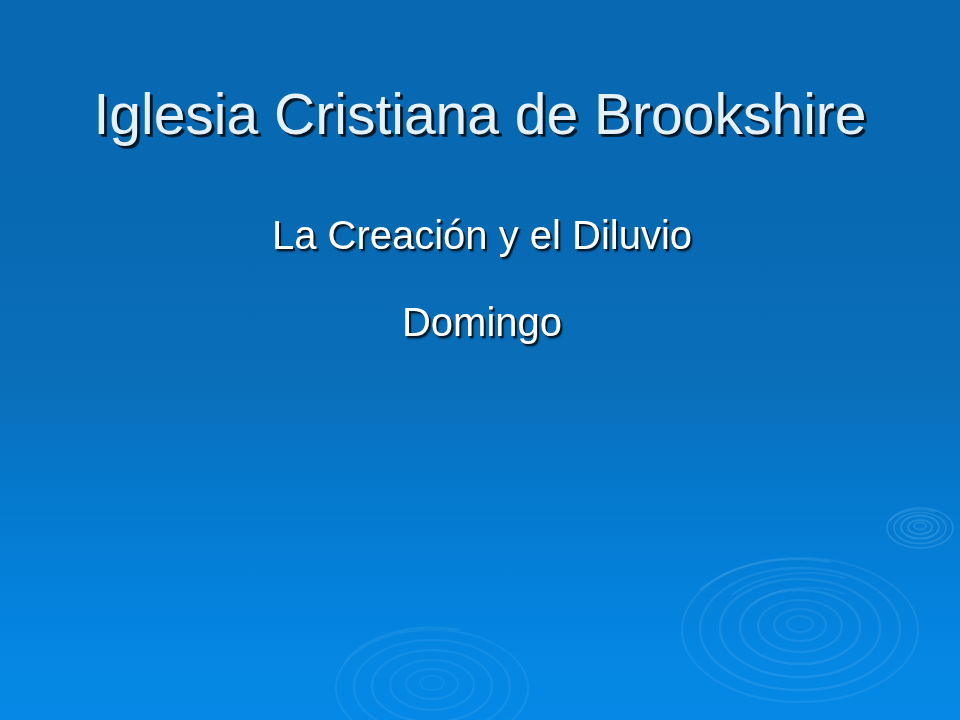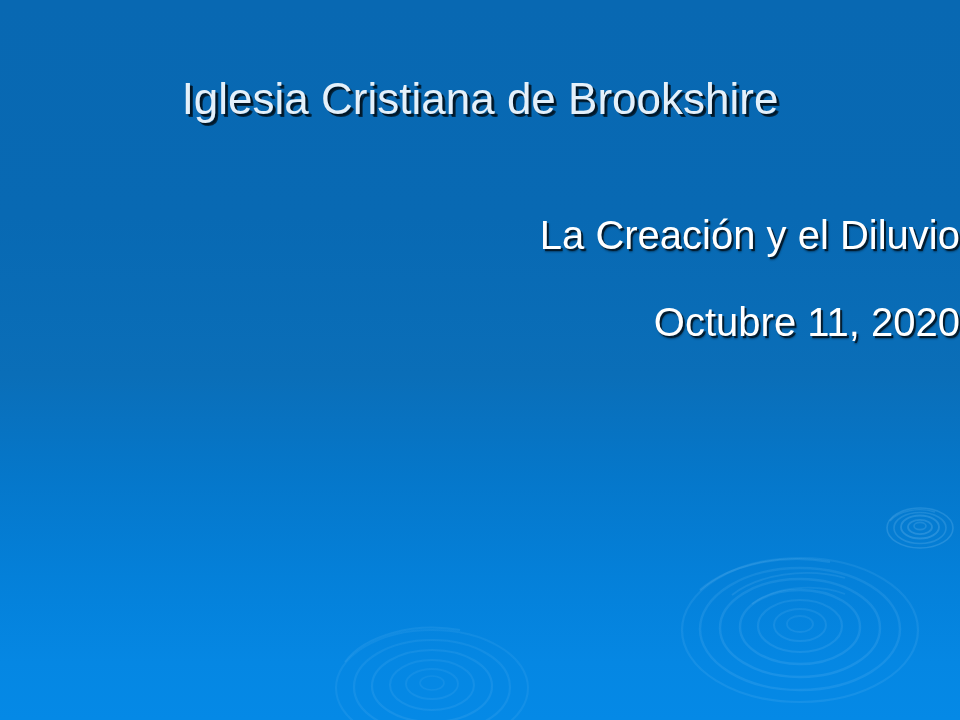--- a/index.html
+++ b/index.html
@@ -39,37 +39,37 @@
     height: 720px;
   }
 
   
   .slide-title {
     position: absolute;
     left: 0;
     right: 0;
     top: 48px;
     text-align: center;
-    font-size: 44px;
+    font-size: 57px;
     font-weight: 400;
     line-height: 1.0;
     letter-spacing: 0px;
     color: #e4f0fa;
     text-shadow:
        3px 3px 0px rgba(0,0,0,0.62),
        2px 2px 1px rgba(0,0,0,0.45);
     white-space: nowrap;
   }
 
   .body-block {
     position: absolute;
     left: 4px;
     right: 0;
     top: 192px;
-    text-align: right;
+    text-align: center;
   }
   .body-line {
     font-size: 40px;
     font-weight: 400;
     line-height: 87px;
     color: #ffffff;
     text-shadow:
        2px 2px 0px rgba(0,0,0,0.60),
        2px 3px 2px rgba(0,0,0,0.40);
     white-space: nowrap;
@@ -120,16 +120,16 @@
         <ellipse cx="432" cy="683" rx="12" ry="7" stroke-width="1.6" stroke-opacity="0.24"></ellipse>
         <path d="M 345 662 A 96 58 0 0 1 460 630" stroke-width="1.8" stroke-opacity="0.30"></path>
       </g>
     </svg>
   </div>
 
   <h1 class="slide-title">Iglesia Cristiana de Brookshire</h1>
 
   <div class="body-block">
     <div class="body-line">La Creación y el Diluvio</div>
-    <div class="body-line">Octubre 11, 2020</div>
+    <div class="body-line">Domingo</div>
   </div>
 
 </div>
 
 </body></html>

